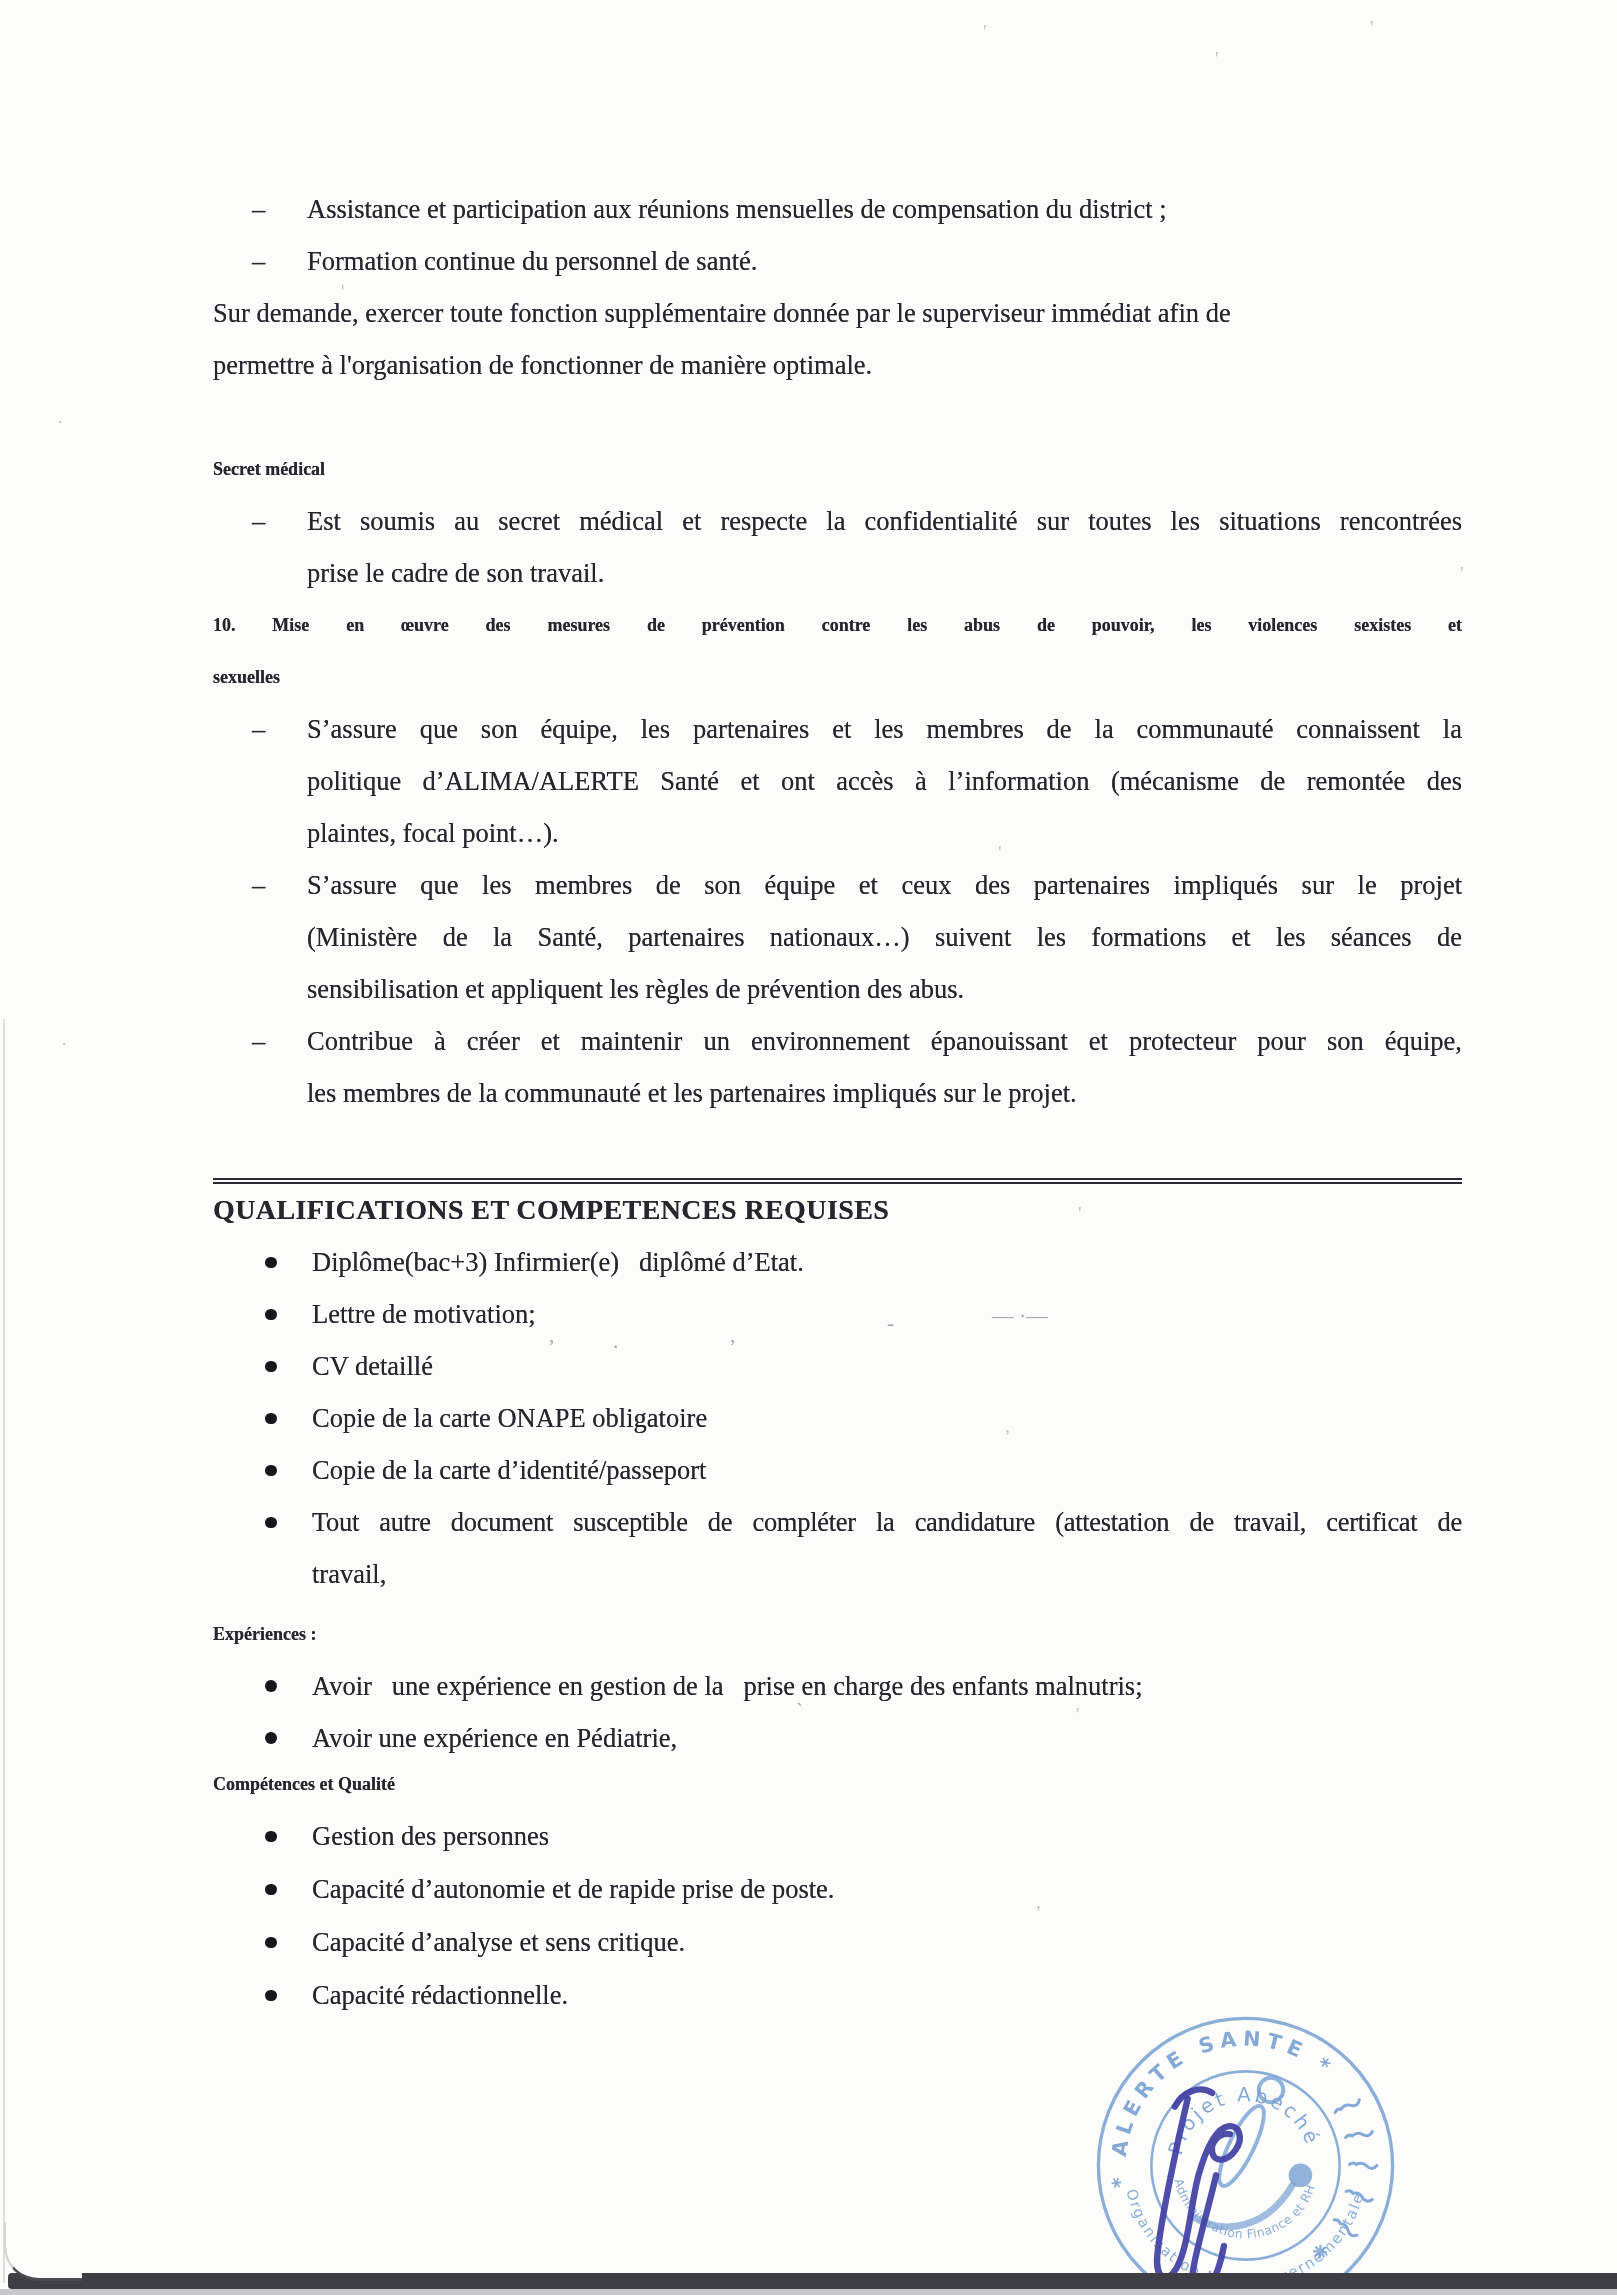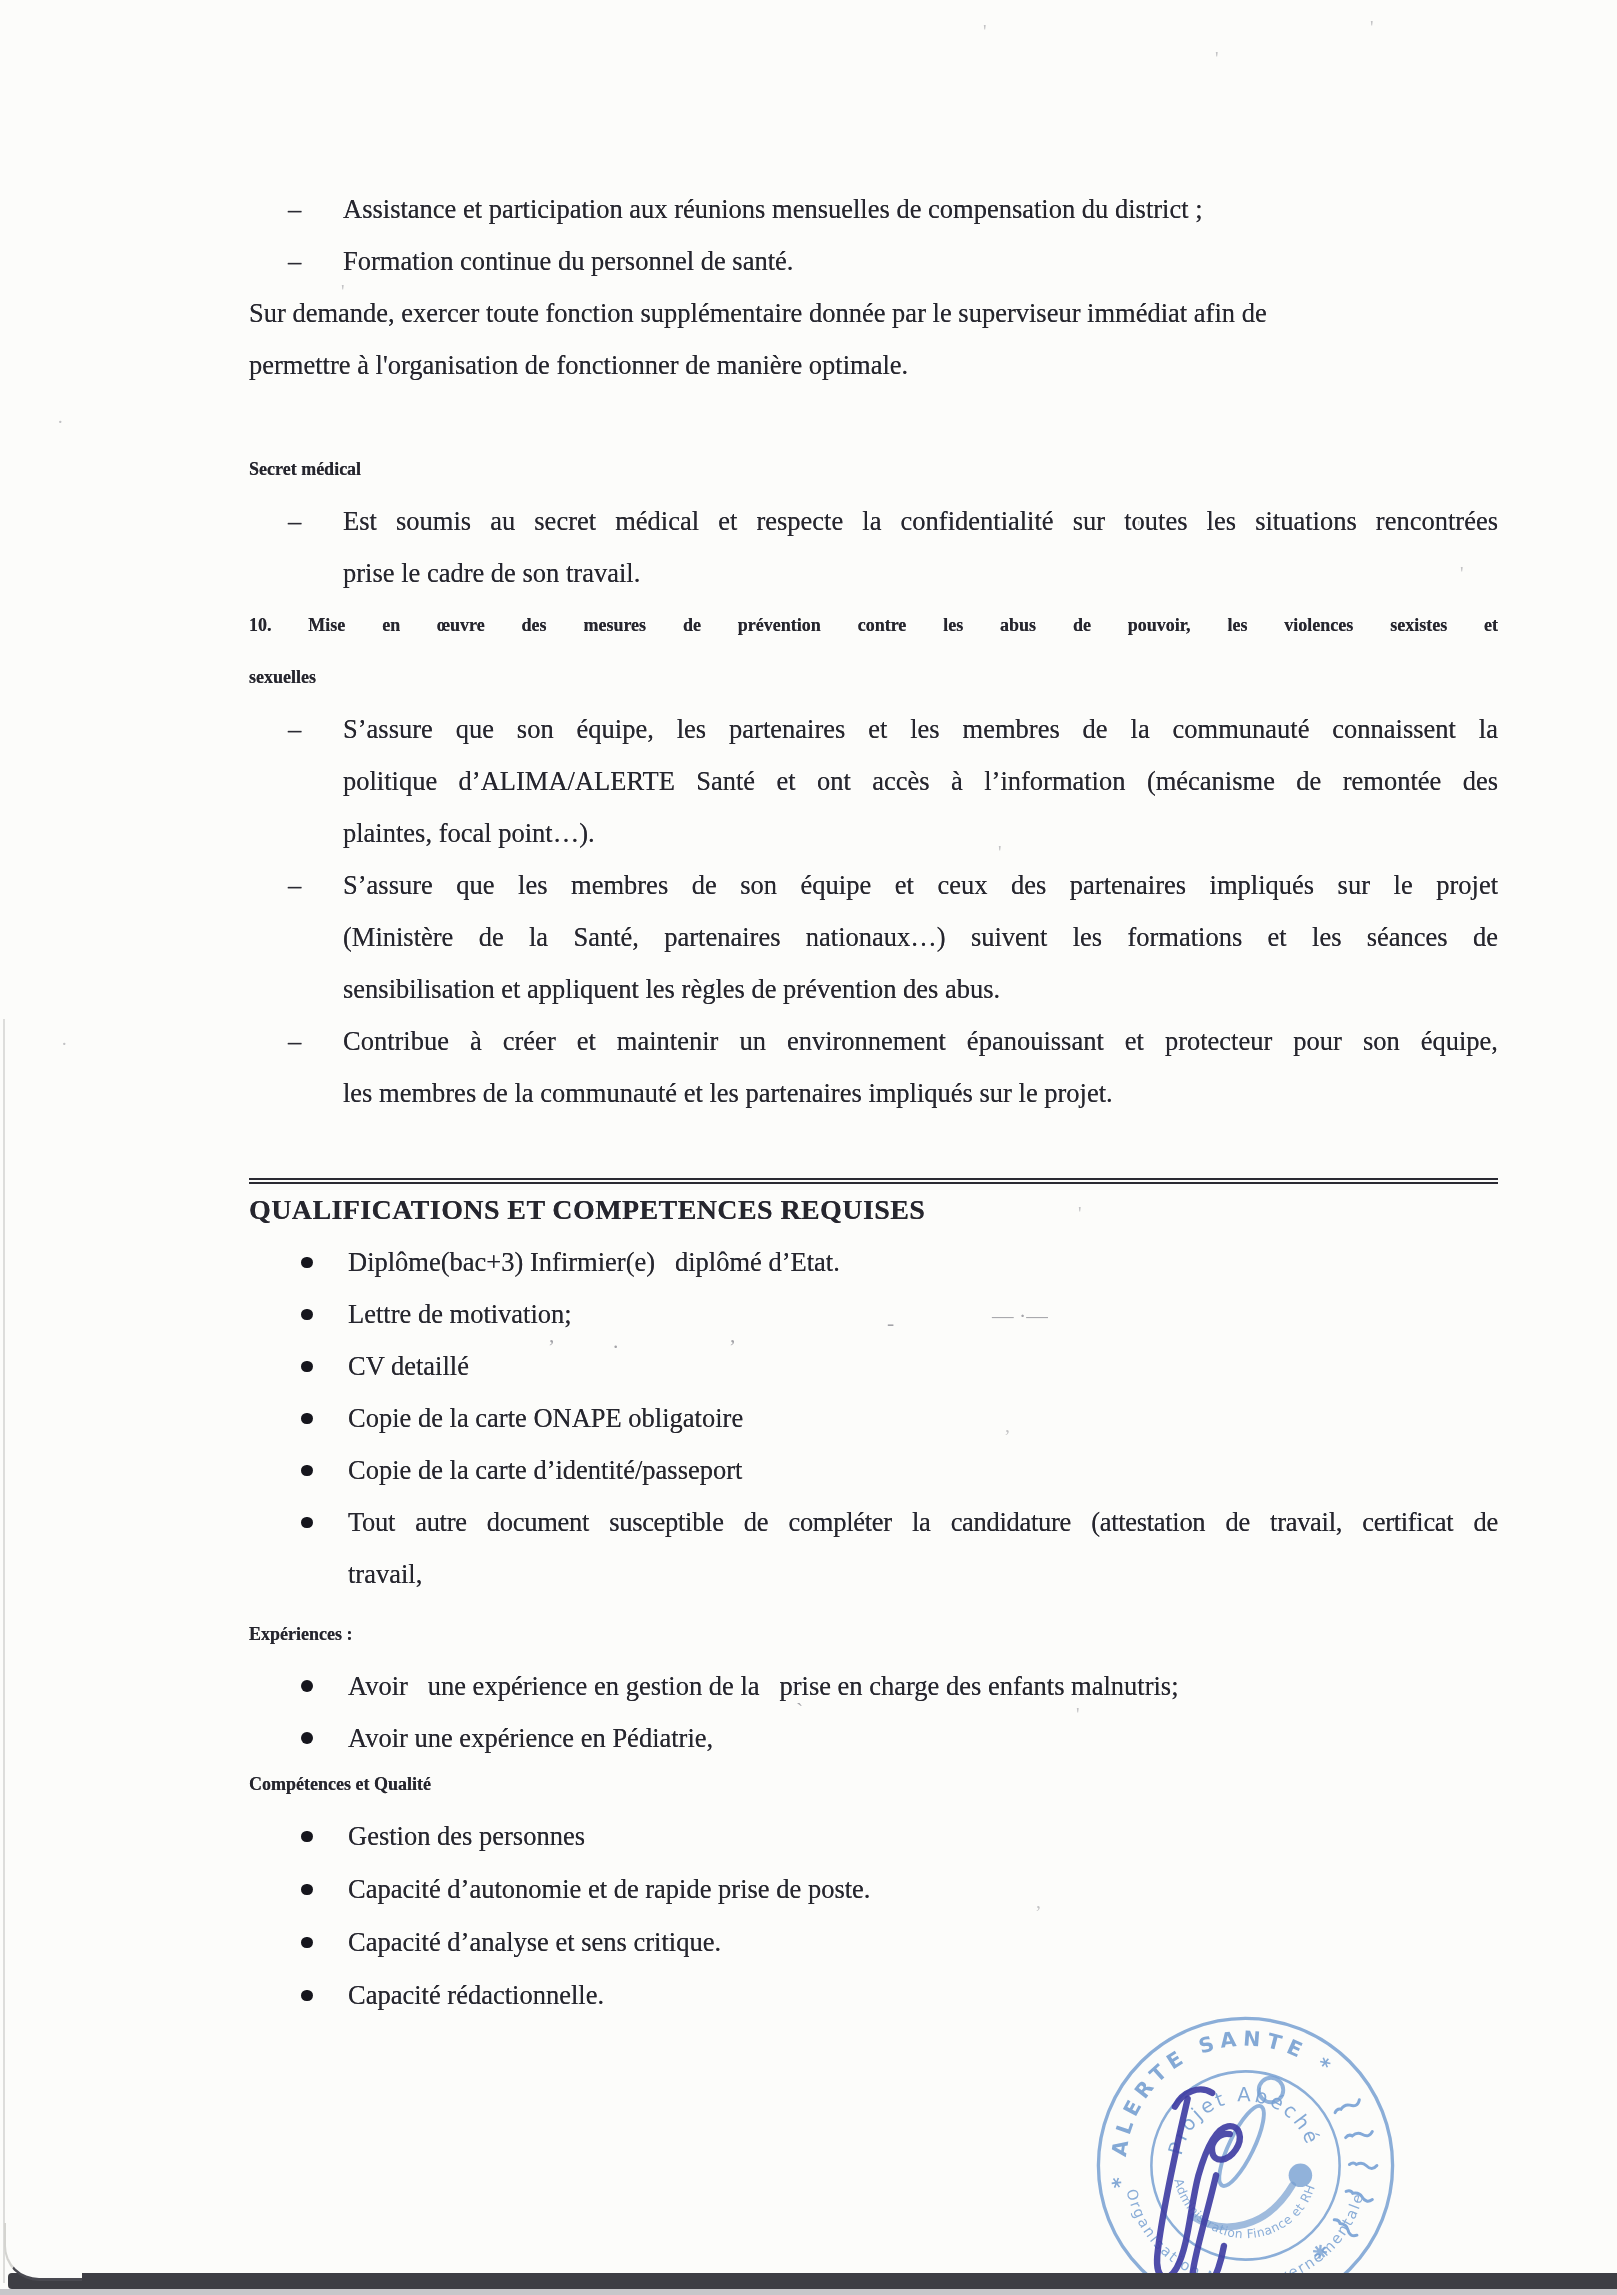--- a/index.html
+++ b/index.html
@@ -12,21 +12,20 @@
     font-family:"Liberation Serif", serif;
     color:#26262e;
   }
   
   .page-edge{position:absolute;left:2.9px;top:1019px;width:2px;height:1264px;background:#dddddb;}
   
   .content{
     position:absolute;left:213px;top:183px;width:1249px;
     font-size:26.5px;line-height:52px;
     text-shadow:0 0 0.6px rgba(34,34,44,.75);
-    margin-left:36px;
   }
   .jl{min-height:52px;white-space:nowrap;}
   .just{text-align:justify;text-align-last:justify;}
   .tight{letter-spacing:-0.3px;}
   ul{list-style:none;margin:0;padding:0;}
   li{position:relative;padding-left:94px;}
   li.dot{padding-left:99px;}
   .dash-ic{position:absolute;left:39px;top:0;line-height:52px;color:#2a2a33;}
   .dash-ic::before{content:"\2013";}
   .dot-ic{position:absolute;left:52px;top:20.6px;width:11.8px;height:11.8px;border-radius:50%;background:#16161d;}

